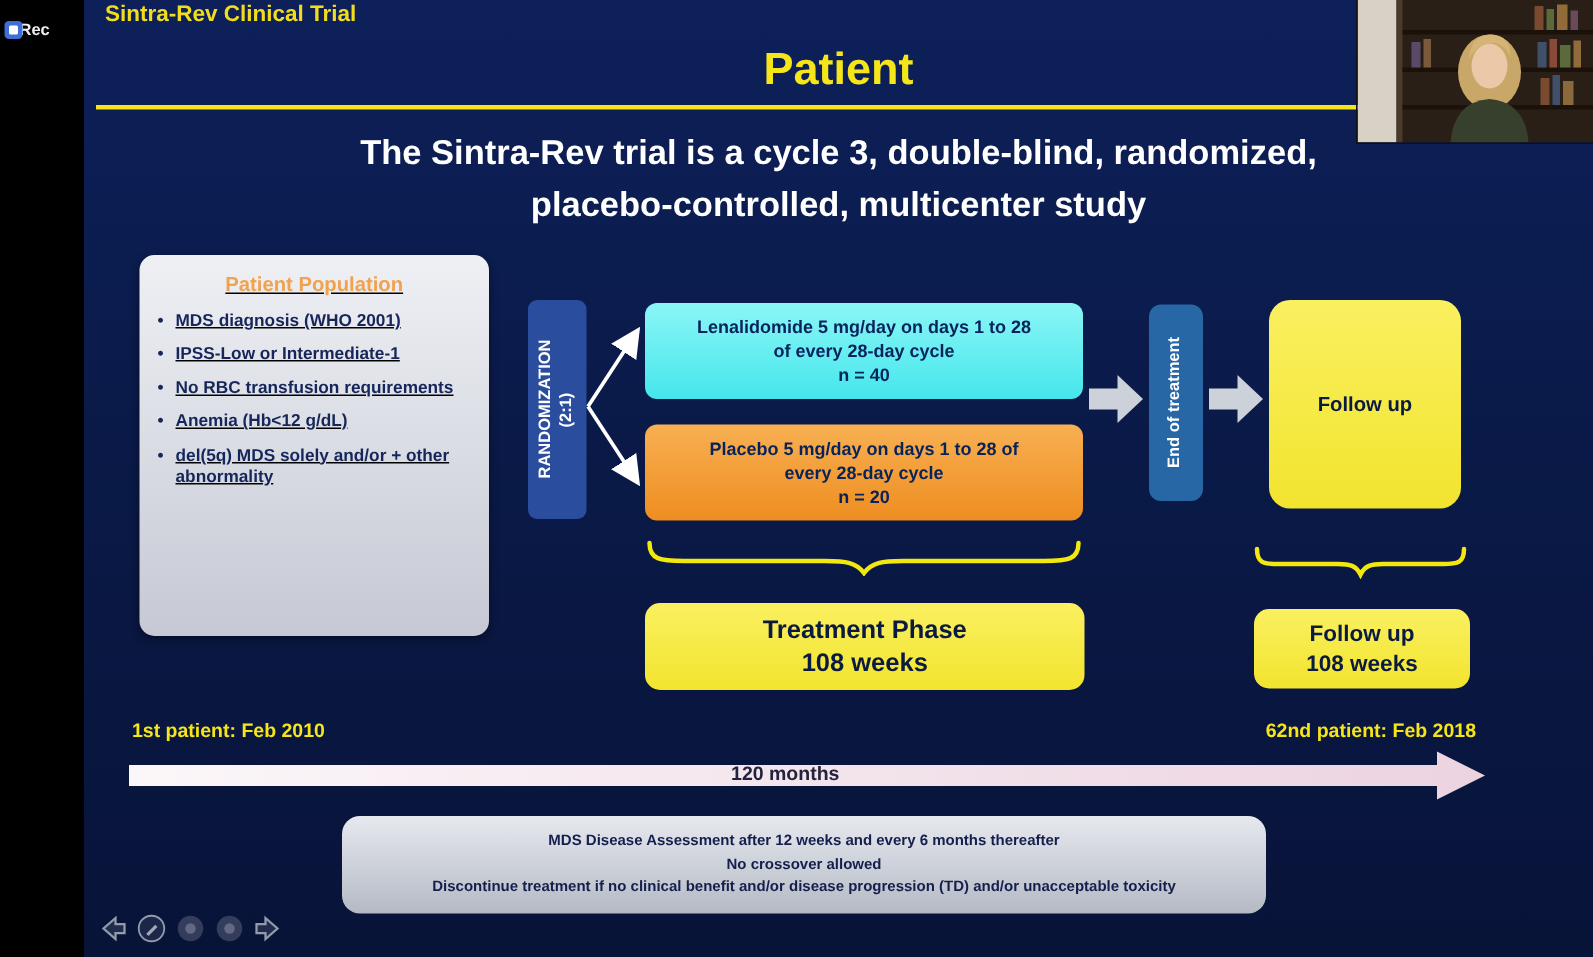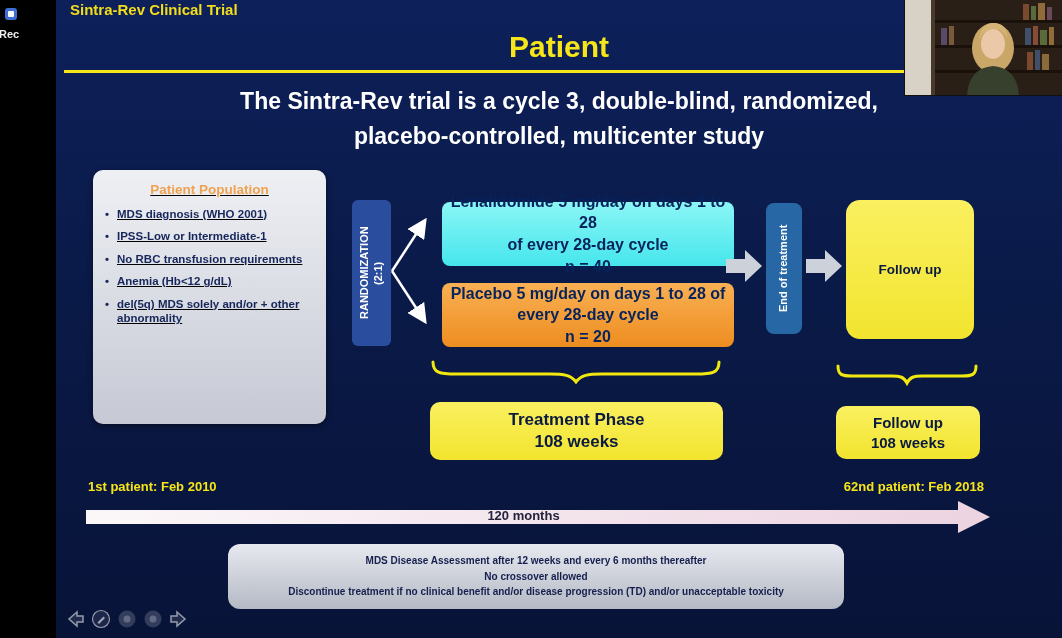--- a/index.html
+++ b/index.html
@@ -1,20 +1,20 @@
 <!DOCTYPE html>
 <html><head>
 <meta charset="utf-8">
 <style>
   * { margin:0; padding:0; box-sizing:border-box; }
   html,body { width:1062px; height:638px; background:#000; overflow:hidden;
               font-family:"Liberation Sans", sans-serif; position:relative; }
 
   
-  .rec { position:absolute; left:3px; top:8px; display:flex; align-items:center; gap:2px; color:#e8e8e8;flex-direction:column; }
+  .rec { position:absolute; left:3px; top:8px; display:flex; align-items:flex-end; gap:2px; color:#e8e8e8; }
   .rec-icon { width:12px; height:12px; background:#3f6fd6; border-radius:3px; position:relative; }
   .rec-icon::after { content:""; position:absolute; left:3px; top:3px; width:6px; height:6px; background:#fff; border-radius:1px; }
   .rec-label { font-size:11px; font-weight:bold; color:#f0f0f0; margin-top:6px; margin-left:-4px; }
 
   
   .slide { position:absolute; left:56px; top:0; width:1006px; height:638px;
            background:linear-gradient(180deg,#0d205a 0%, #0a1a48 45%, #081338 100%); }
   .abs { position:absolute; }
   .preline { white-space:pre-line; }
 
@@ -33,21 +33,21 @@
 
   
   .vbox { display:flex; align-items:center; justify-content:center; border-radius:6px;
           color:#fff; font-weight:bold; font-size:11px; text-align:center;
           writing-mode:vertical-rl; transform:rotate(180deg); line-height:1.25; }
   .rand-box { left:296px; top:200px; width:39px; height:146px; background:#2b4d9e; }
   .eot-box  { left:710px; top:203px; width:36px; height:131px; background:#2767a6; border-radius:8px; }
 
   
   .arm { display:flex; align-items:center; justify-content:center; text-align:center;
-         font-size:16px; font-weight:bold; color:#07235c; border-radius:8px; line-height:1.35;margin-left:12px; }
+         font-size:12px; font-weight:bold; color:#07235c; border-radius:8px; line-height:1.35; }
   .arm-lena { left:374px; top:202px; width:292px; height:64px;
               background:linear-gradient(180deg,#8bf6f6 0%, #45e6ec 100%); }
   .arm-plac { left:374px; top:283px; width:292px; height:64px;
               background:linear-gradient(180deg,#f8b053 0%, #ee8d20 100%); }
 
   .fu-main { left:790px; top:200px; width:128px; height:139px; border-radius:14px;
              background:linear-gradient(180deg,#faf060 0%, #f2e42e 100%);
              display:flex; align-items:center; justify-content:center;
              font-size:13.5px; font-weight:bold; color:#0a1a40; }
 

